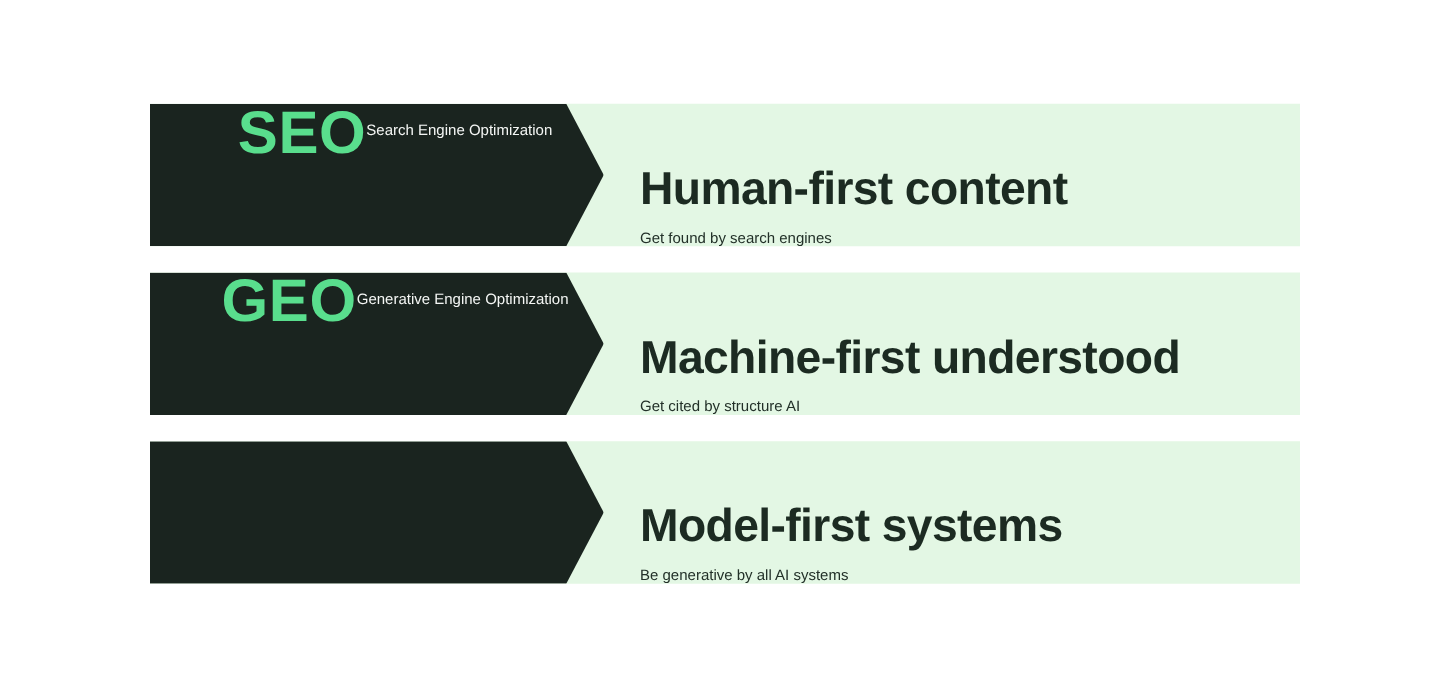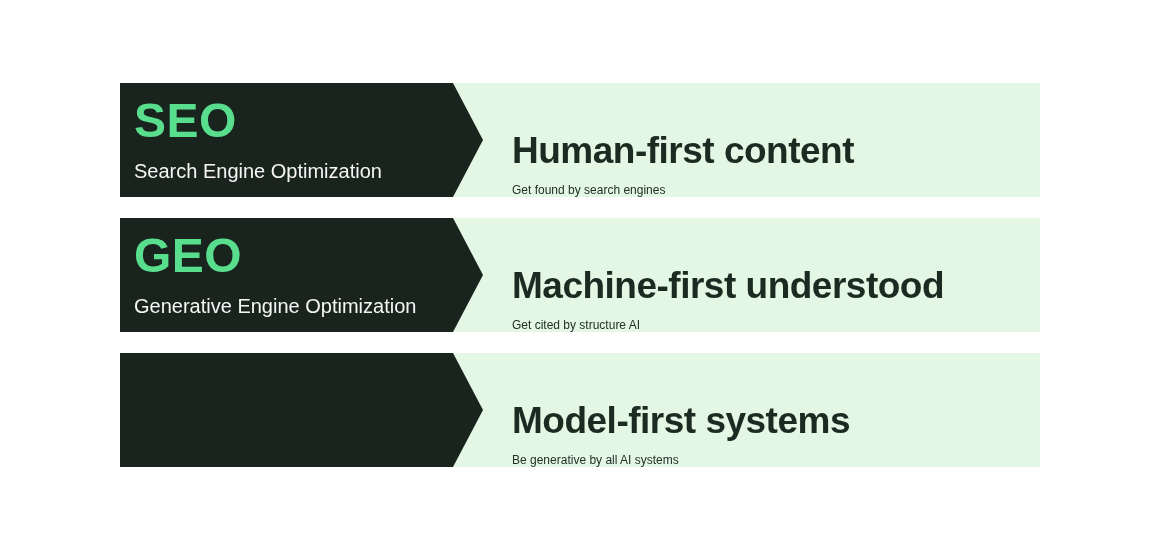--- a/index.html
+++ b/index.html
@@ -30,35 +30,35 @@
   }
   .arrow-panel {
     position: absolute;
     left: 0;
     top: 0;
     bottom: 0;
     width: 363px;
     background: var(--dark, #1a241f);
     clip-path: polygon(0 0, 333px 0, 363px 50%, 333px 100%, 0 100%);
     display: flex;
-    flex-direction: column;
+    flex-direction: row;
     justify-content: center;
-    padding-left: 14px;
+    padding-left: 29px;
     box-sizing: border-box;
   }
   .acronym {
     font-size: 48px;
     font-weight: 700;
     line-height: 1;
     letter-spacing: 0.5px;
     color: var(--mint, #59de8d);
   }
   .acronym-full {
     margin-top: 14px;
-    font-size: 20px;
+    font-size: 12px;
     line-height: 1.2;
     color: var(--dark-subtext, #f4f6f4);
   }
   .content {
     position: absolute;
     left: 392px;
     top: 0;
     bottom: 0;
     right: 12px;
     display: flex;

